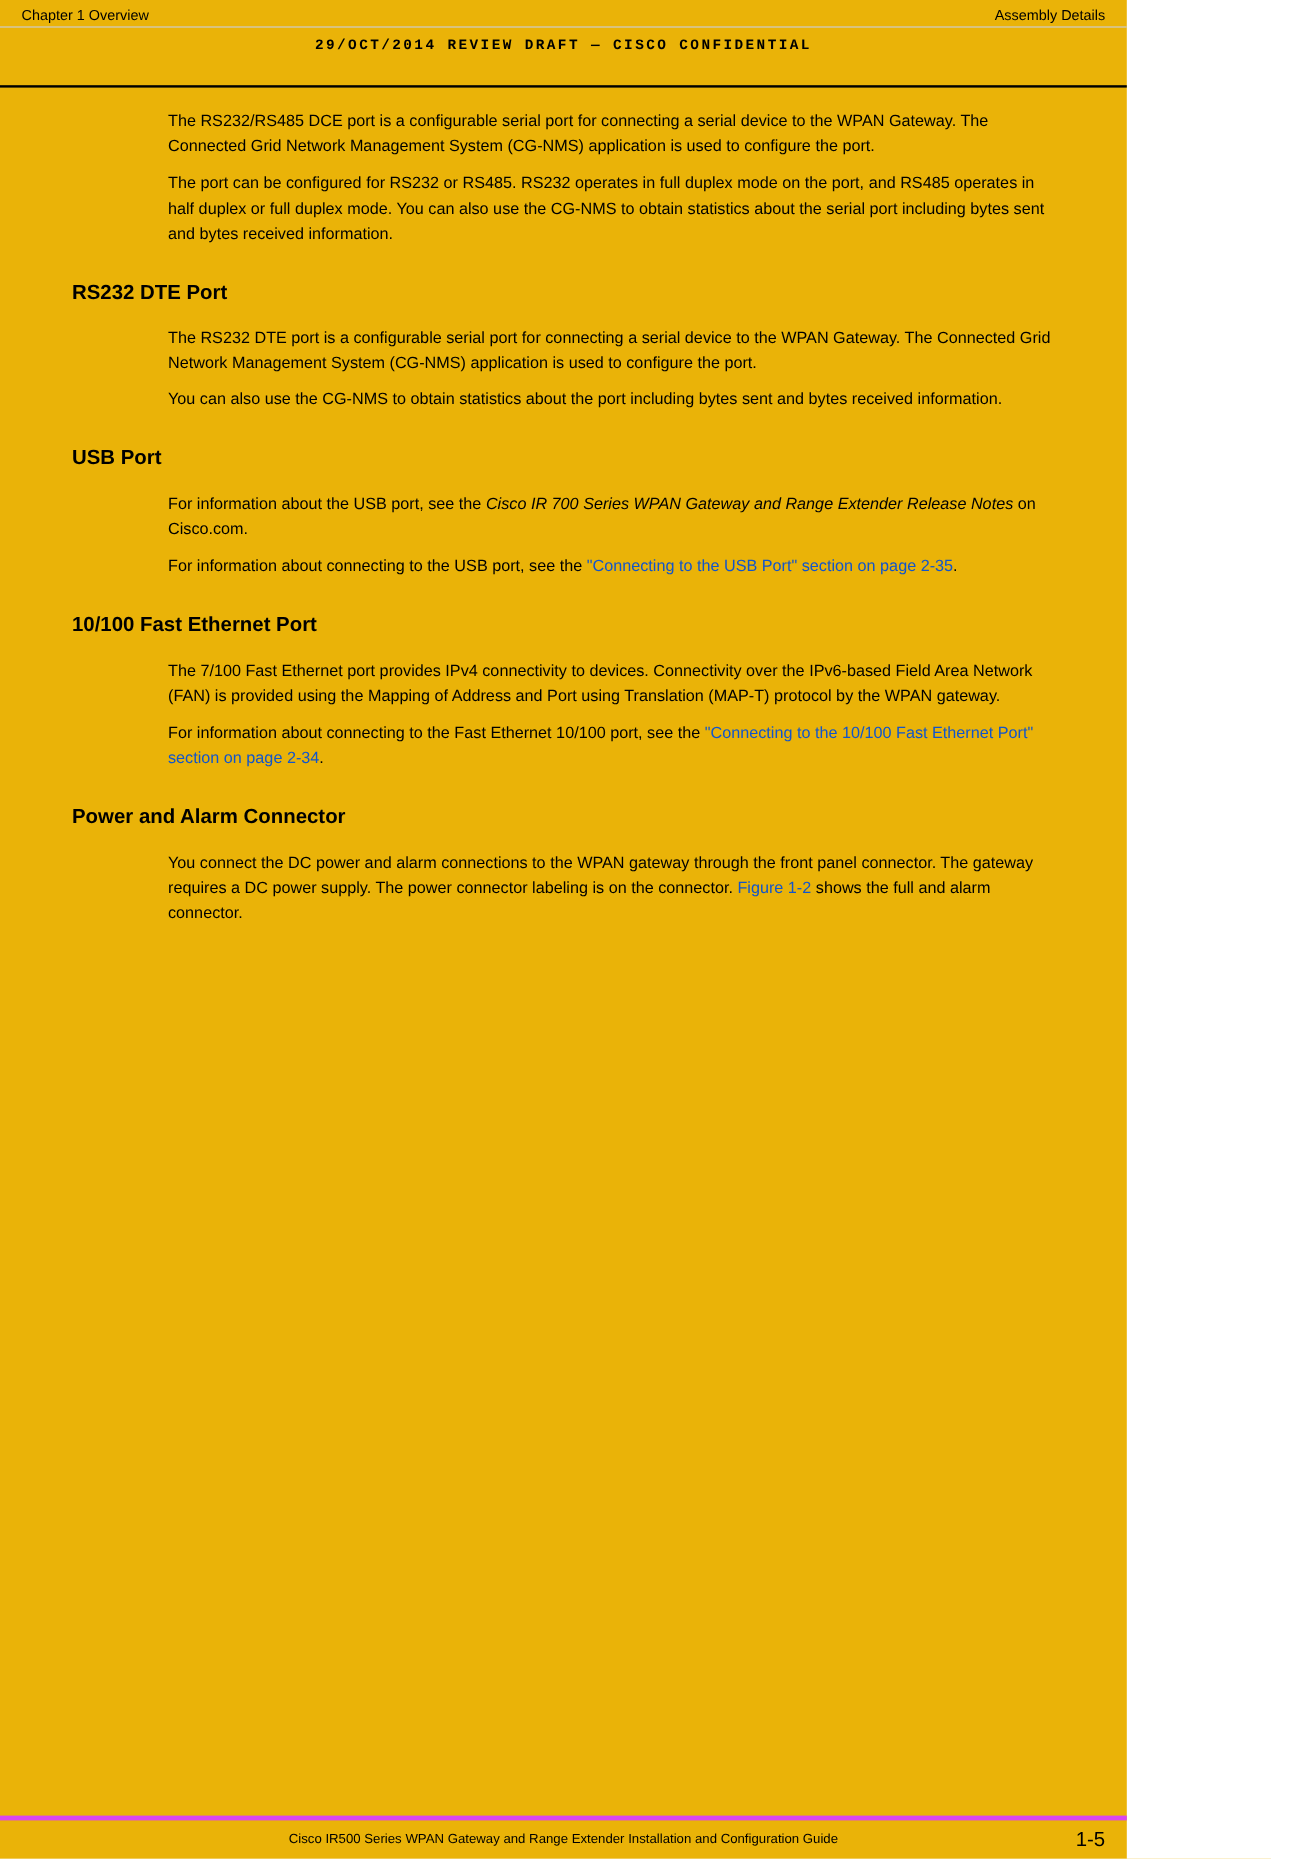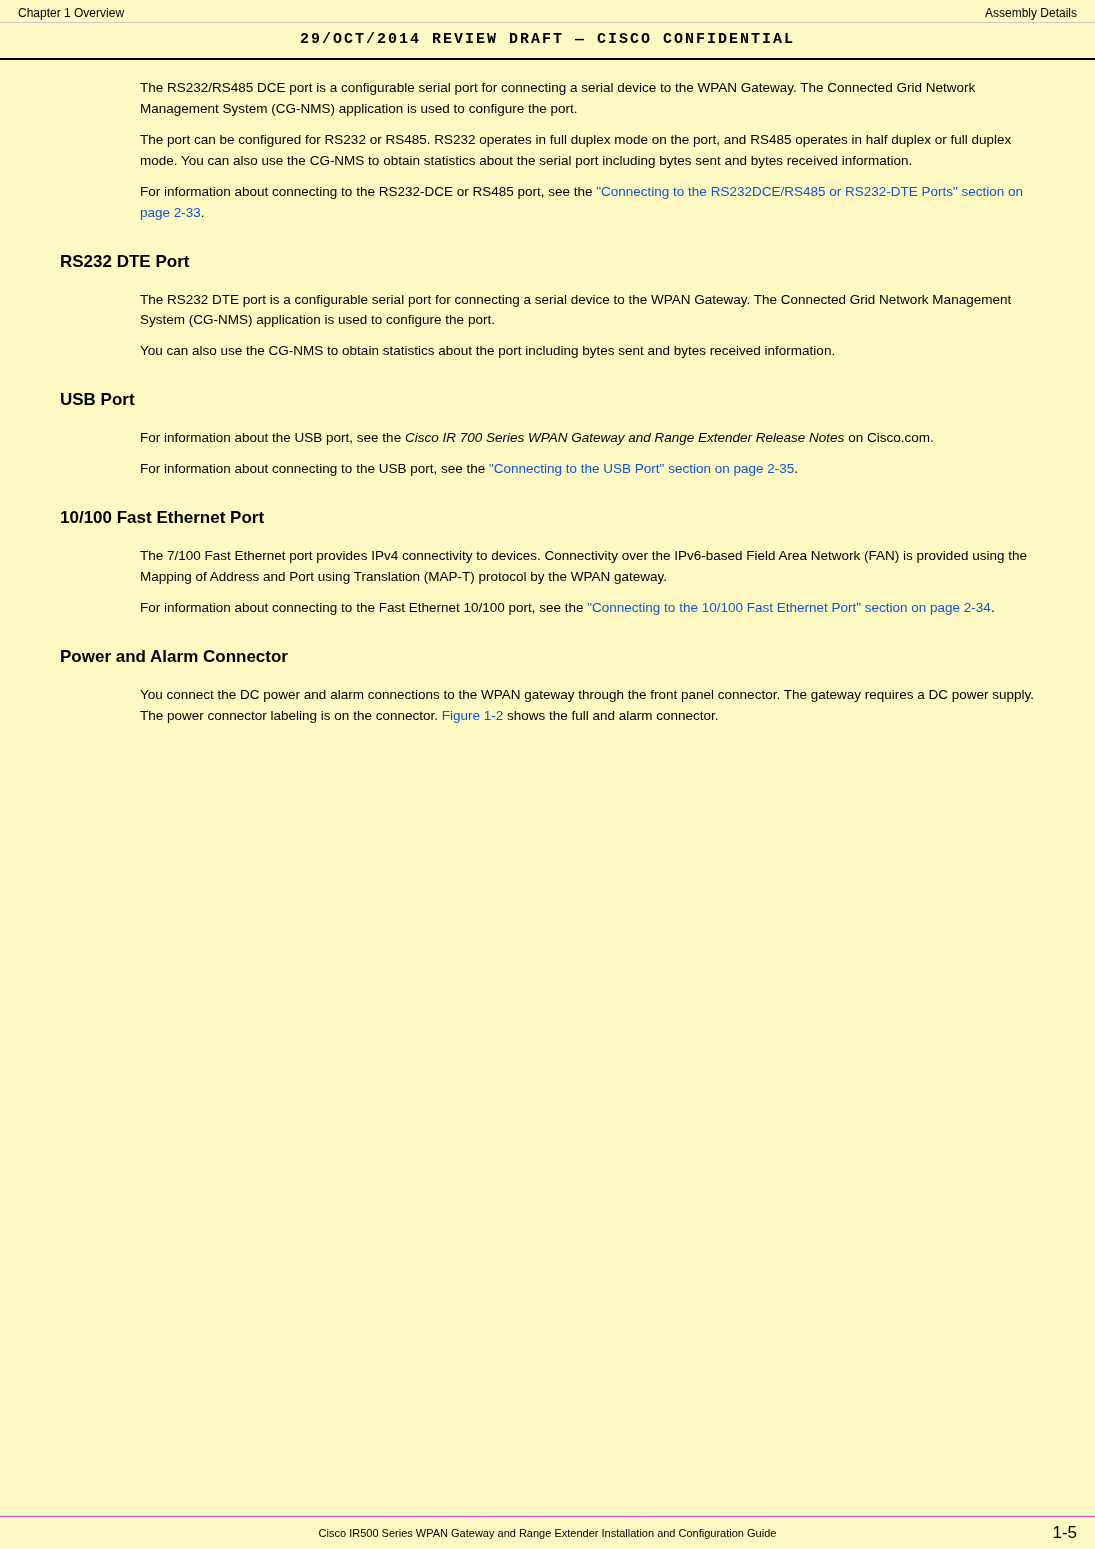--- a/index.html
+++ b/index.html
@@ -11,23 +11,23 @@
     body {
       font-family: Arial, Helvetica, sans-serif;
       font-size: 13.5px;
       background: #ffffff;
       color: #000000;
       width: 1095px;
       min-height: 1549px;
     }
 
     .page {
-      width: 1095px;
+      width: 939px;
       min-height: 1549px;
-      background: #fef9c3;
+      background: #eab308;
       display: flex;
       flex-direction: column;
     }
 
     .top-bar {
       display: flex;
       justify-content: space-between;
       align-items: flex-start;
       padding: 6px 18px 2px 18px;
       border-bottom: 1px solid #cccccc;
@@ -39,24 +39,24 @@
     }
 
     .top-bar-right {
       font-size: 12px;
       color: #000;
       text-align: right;
     }
 
     .header-title {
       text-align: center;
-      padding: 8px 18px 10px 18px;
+      padding: 8px 18px 26px 18px;
       border-bottom: 2px solid #000;
       font-family: 'Courier New', Courier, monospace;
-      font-size: 15px;
+      font-size: 12px;
       font-weight: bold;
       letter-spacing: 2px;
       color: #000;
     }
 
     .content {
       padding: 18px 60px 40px 60px;
       flex: 1;
     }
 
@@ -87,21 +87,21 @@
     .link {
       color: #1155cc;
       text-decoration: none;
     }
 
     .italic {
       font-style: italic;
     }
 
     .footer {
-      border-top: 1px solid #d946ef;
+      border-top: 4px solid #d946ef;
       display: flex;
       justify-content: space-between;
       align-items: center;
       padding: 6px 18px;
       margin-top: auto;
     }
 
     .footer-center {
       font-size: 11px;
       color: #000;
@@ -135,23 +135,20 @@
   <div class="content">
 
     <div class="section">
       <div class="section-body">
         <p class="para">
           <span>The RS232/RS485 DCE port is a configurable serial port for connecting a serial device to the WPAN Gateway. The Connected Grid Network Management System (CG-NMS) application is used to configure the port.</span>
         </p>
         <p class="para">
           <span>The port can be configured for RS232 or RS485. RS232 operates in full duplex mode on the port, and RS485 operates in half duplex or full duplex mode. You can also use the CG-NMS to obtain statistics about the serial port including bytes sent and bytes received information.</span>
         </p>
-        <p class="para">
-          <span>For information about connecting to the RS232-DCE or RS485 port, see the </span><a class="link" href="#">"Connecting to the RS232DCE/RS485 or RS232-DTE Ports" section on page&nbsp;2-33</a><span>.</span>
-        </p>
       </div>
     </div>
 
     <div class="section">
       <div class="section-heading">RS232 DTE Port</div>
       <div class="section-body">
         <p class="para">
           <span>The RS232 DTE port is a configurable serial port for connecting a serial device to the WPAN Gateway. The Connected Grid Network Management System (CG-NMS) application is used to configure the port.</span>
         </p>
         <p class="para">

